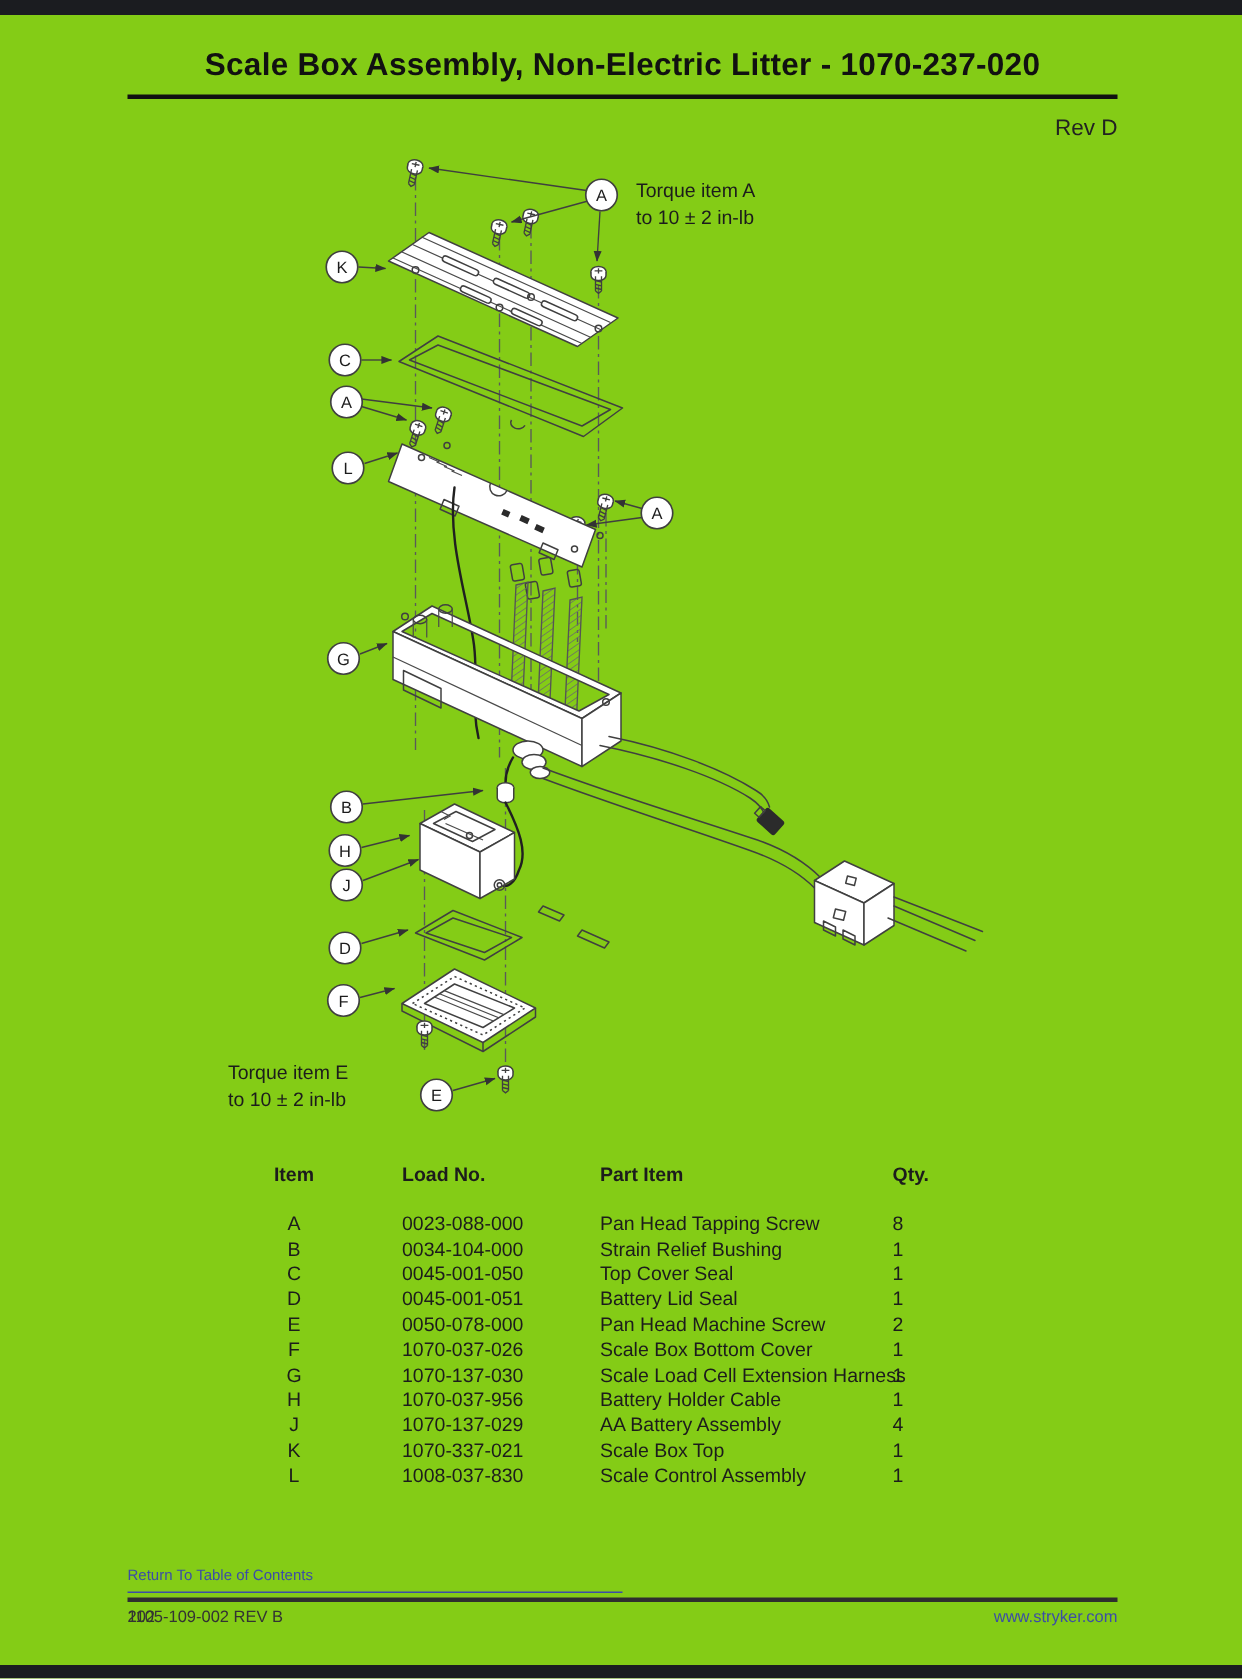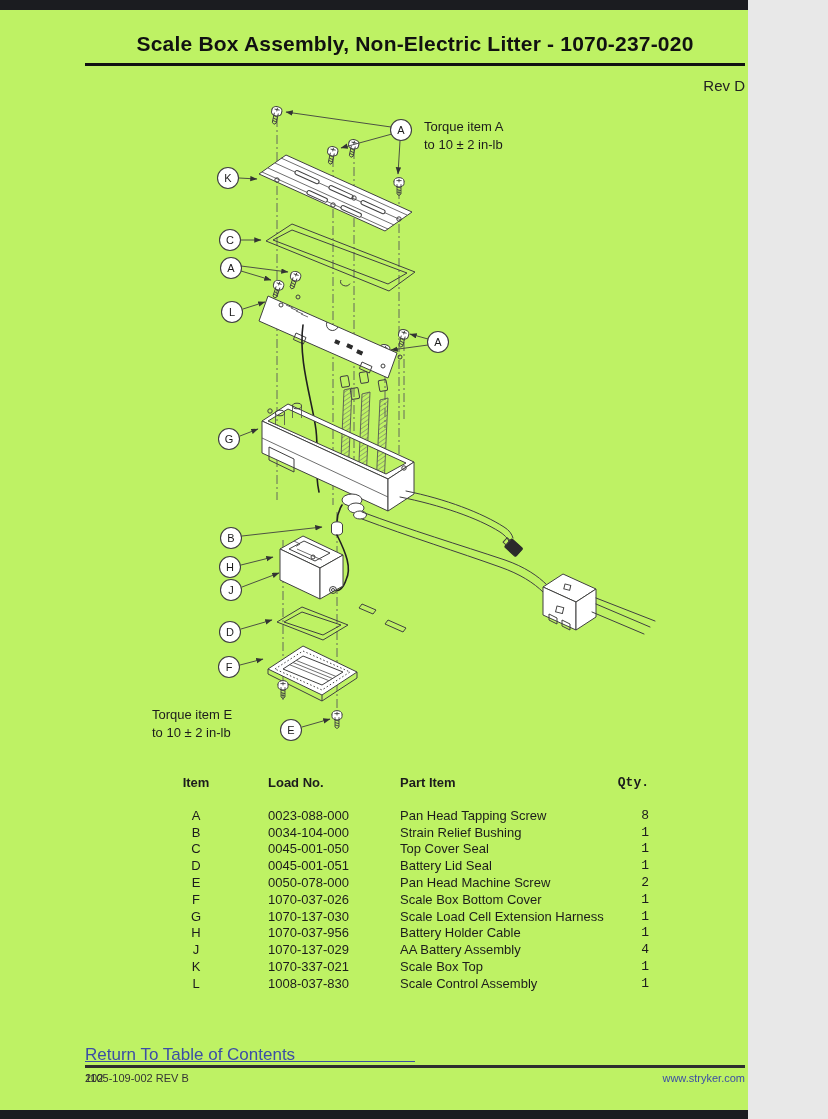--- a/index.html
+++ b/index.html
@@ -1,16 +1,16 @@
 <!DOCTYPE html>
 <html><head>
 <meta charset="utf-8">
 <style>
   html,body{margin:0;padding:0;background:#e8e8e8;}
-  .page{position:relative;width:748px;height:1119px;background:#bef264;overflow:hidden;
+  .page{position:relative;width:828px;height:1119px;background:#84cc16;overflow:hidden;
         font-family:"Liberation Sans",sans-serif;color:#1c1c1c;}
   .bar{position:absolute;left:0;width:828px;background:#1b1c20;}
   .bar.top{top:0;height:10px;}
   .bar.bottom{top:1110px;height:9px;}
   .title{position:absolute;left:85px;top:32px;width:660px;text-align:center;
          font-size:21px;font-weight:bold;letter-spacing:0.2px;color:#111;}
   .title-rule{position:absolute;left:85px;top:63px;width:660px;height:3px;background:#111;}
   .rev{position:absolute;left:445px;top:77px;width:300px;text-align:right;font-size:15px;color:#222;}
 
   svg.diagram{position:absolute;left:0;top:90px;width:828px;height:680px;}
@@ -26,23 +26,23 @@
   .wire{stroke:#202020;stroke-width:1.6;fill:none;stroke-linecap:round;}
   .dark{fill:#2b2b2b;stroke:#2b2b2b;}
 
   .ptable{position:absolute;left:156px;top:775px;display:grid;
           grid-template-columns:80px 164px 195px 54px;
           font-size:13px;line-height:16.8px;white-space:nowrap;}
   .ptable .hdr{font-weight:bold;margin-bottom:16px;}
   .ptable .c-item{text-align:center;}
   .ptable .c-pn{padding-left:32px;}
   .ptable .c-name{}
-  .ptable .c-qty{text-align:right;font-family:Liberation Mono, monospace;}
-
-  .toc-link{position:absolute;left:85px;top:1045px;font-size:17px;color:#3c4da6;cursor:pointer;}
+  .ptable .c-qty{text-align:left;}
+
+  .toc-link{position:absolute;left:85px;top:1045px;font-size:10px;color:#3c4da6;cursor:pointer;}
   .toc-underline{position:absolute;left:85px;top:1061px;width:330px;height:1px;background:#3c4da6;}
   .footer-rule{position:absolute;left:85px;top:1065px;width:660px;height:3px;background:#2e2e2e;}
   .footer-row{position:absolute;left:85px;top:1072px;width:660px;font-size:11px;color:#333;}
   .footer-row .pageno{position:absolute;left:0;}
   .footer-row .docref{position:absolute;left:0;width:660px;text-align:left;}
   .footer-row .site{position:absolute;right:0;color:#3c4da6;cursor:pointer;}
 </style>
 </head>
 <body>
 

